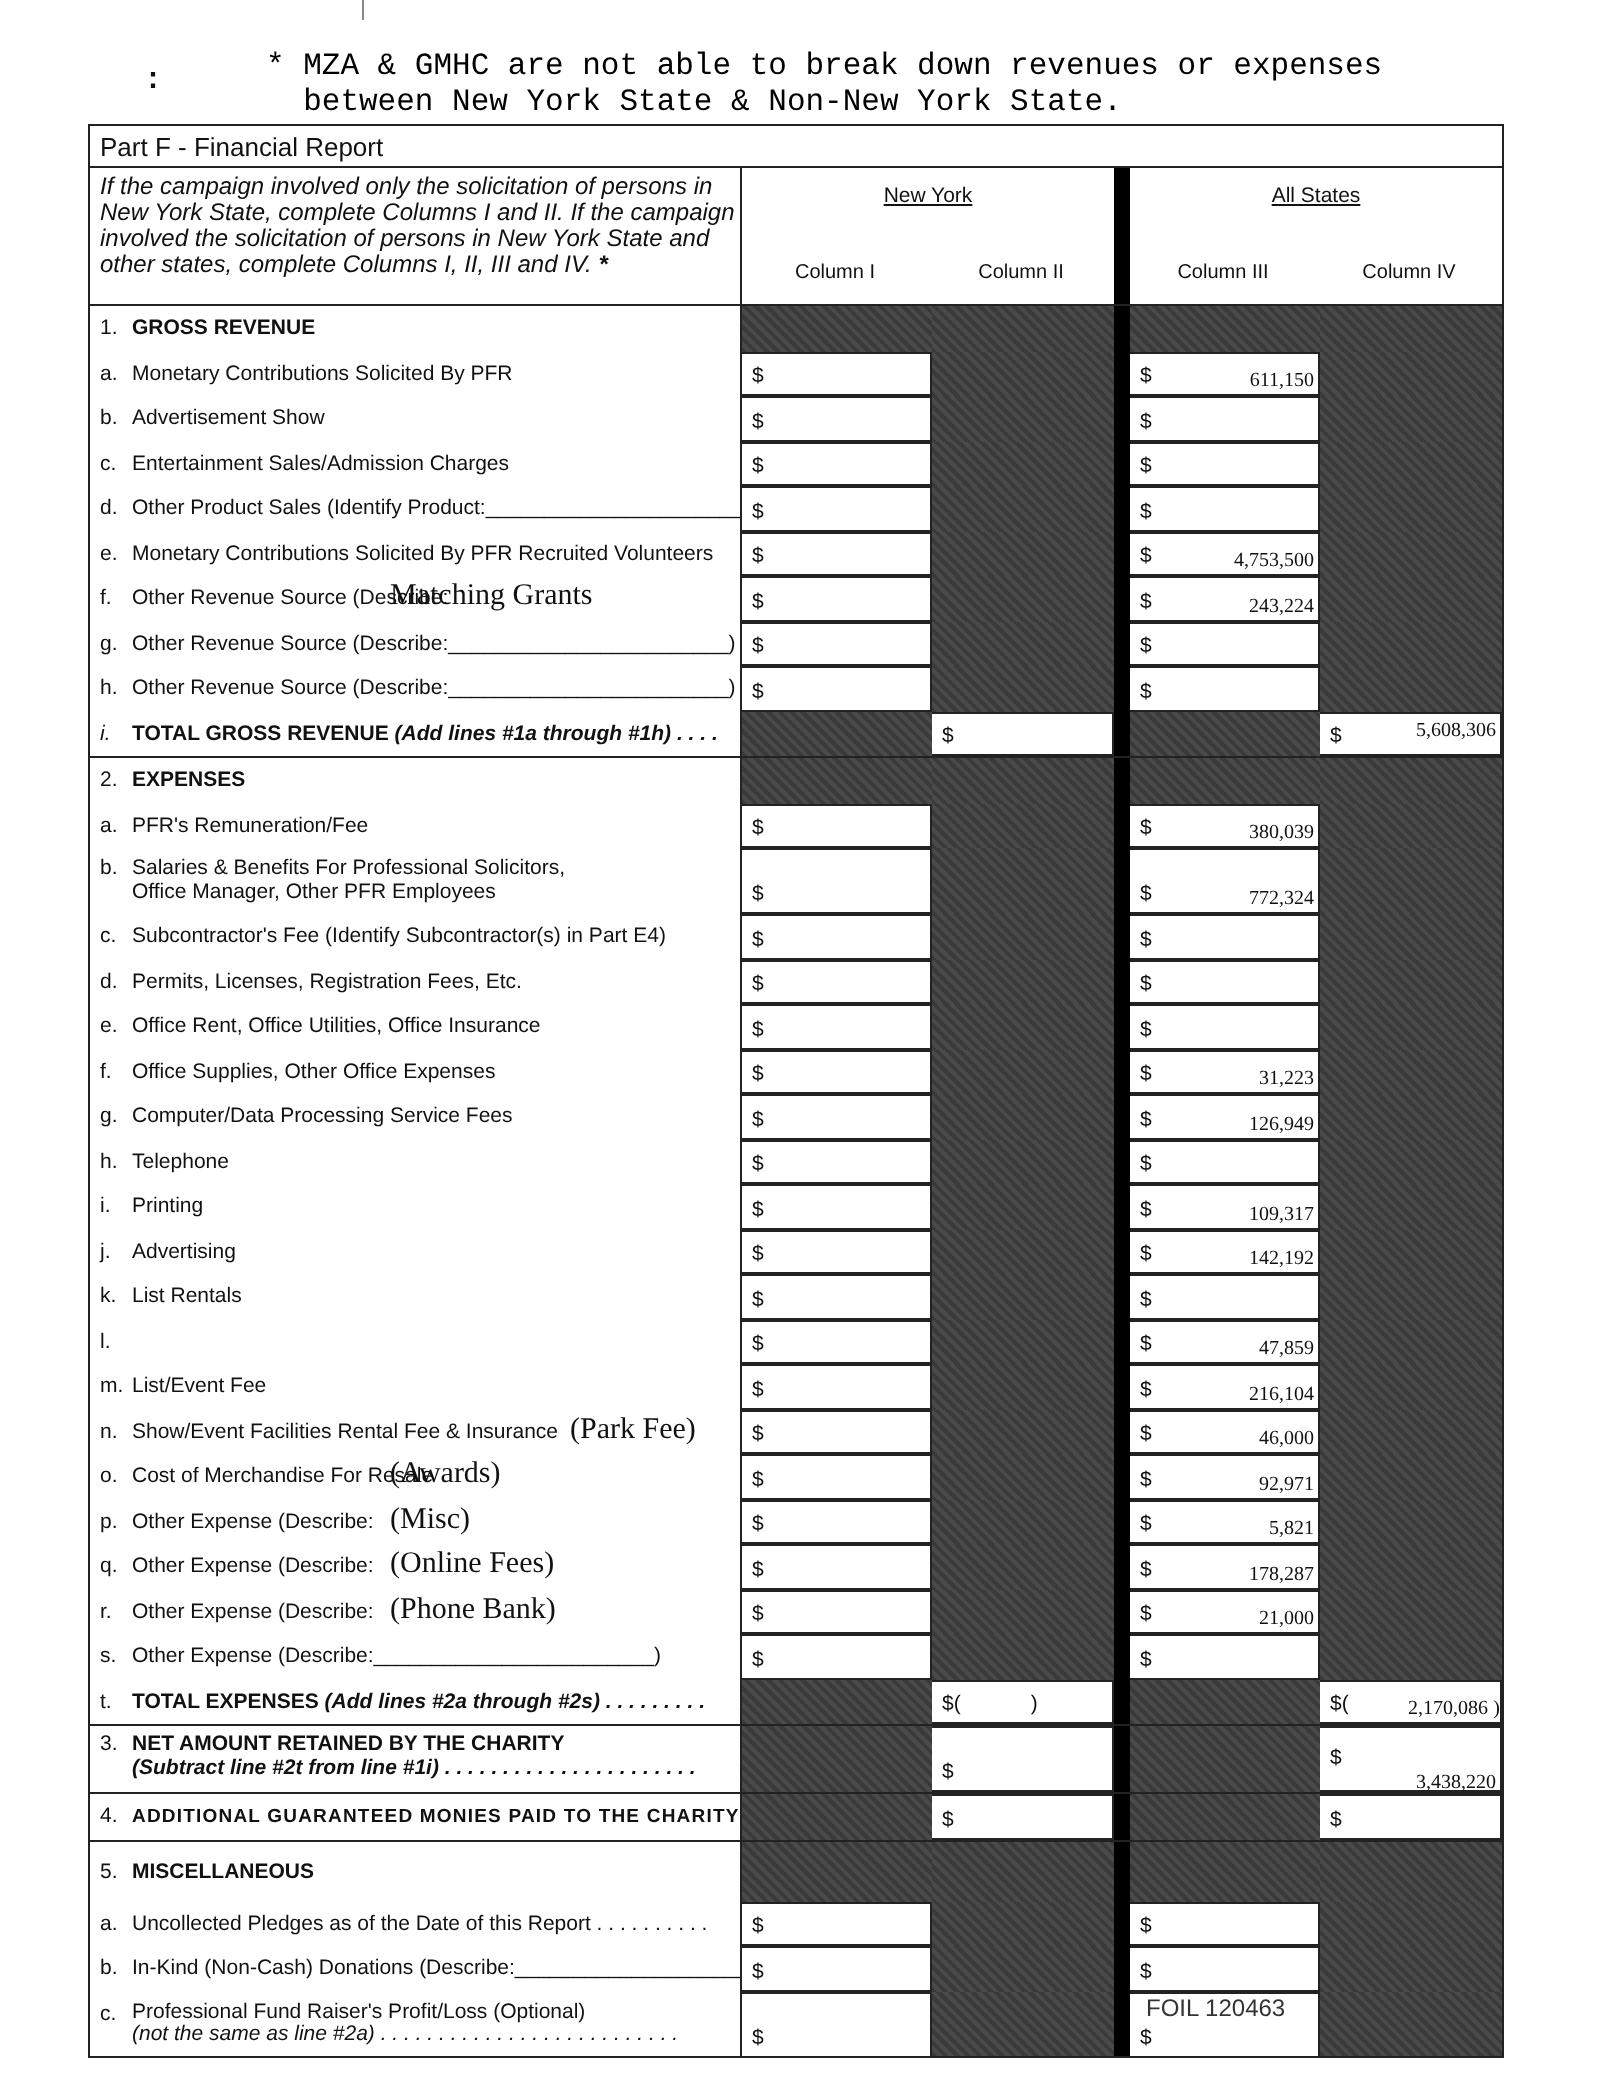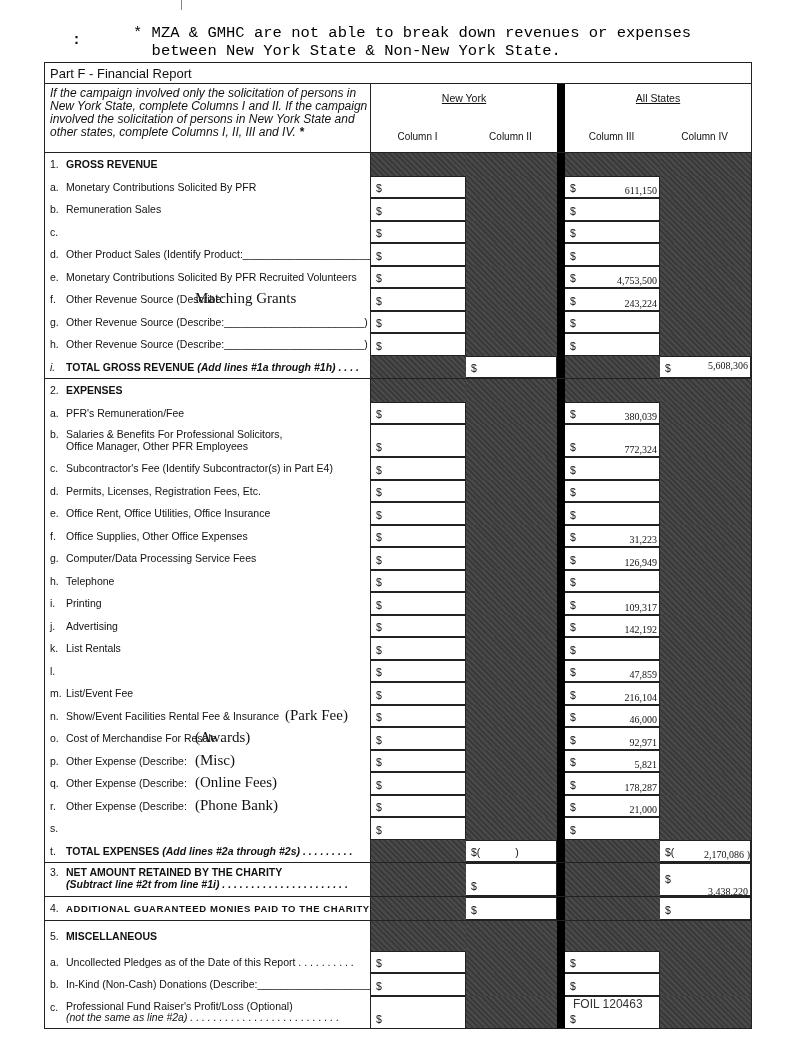--- a/index.html
+++ b/index.html
@@ -89,36 +89,37 @@
         <div class="sep"></div>
         <div class="c c3 box">
           <span class="dol">$</span>
           <span class="val">611,150</span>
         </div>
         <div class="c c4 shade"></div>
       </div>
       <div class="row r22">
         <div class="lab">
           <span class="ltr">b.</span>
-          <span class="txt">Remuneration Sales</span>
+          <span class="txt">Advertisement Show</span>
         </div>
         <div class="c c1 box">
           <span class="dol">$</span>
         </div>
         <div class="c c2 shade"></div>
         <div class="sep"></div>
         <div class="c c3 box">
           <span class="dol">$</span>
           <span class="val"></span>
         </div>
         <div class="c c4 shade"></div>
       </div>
       <div class="row r22">
         <div class="lab">
           <span class="ltr">c.</span>
+          <span class="txt">Entertainment Sales/Admission Charges</span>
         </div>
         <div class="c c1 box">
           <span class="dol">$</span>
         </div>
         <div class="c c2 shade"></div>
         <div class="sep"></div>
         <div class="c c3 box">
           <span class="dol">$</span>
           <span class="val"></span>
         </div>
@@ -525,20 +526,21 @@
         <div class="sep"></div>
         <div class="c c3 box">
           <span class="dol">$</span>
           <span class="val">21,000</span>
         </div>
         <div class="c c4 shade"></div>
       </div>
       <div class="row r22">
         <div class="lab">
           <span class="ltr">s.</span>
+          <span class="txt">Other Expense (Describe:________________________)</span>
         </div>
         <div class="c c1 box">
           <span class="dol">$</span>
         </div>
         <div class="c c2 shade"></div>
         <div class="sep"></div>
         <div class="c c3 box">
           <span class="dol">$</span>
           <span class="val"></span>
         </div>

